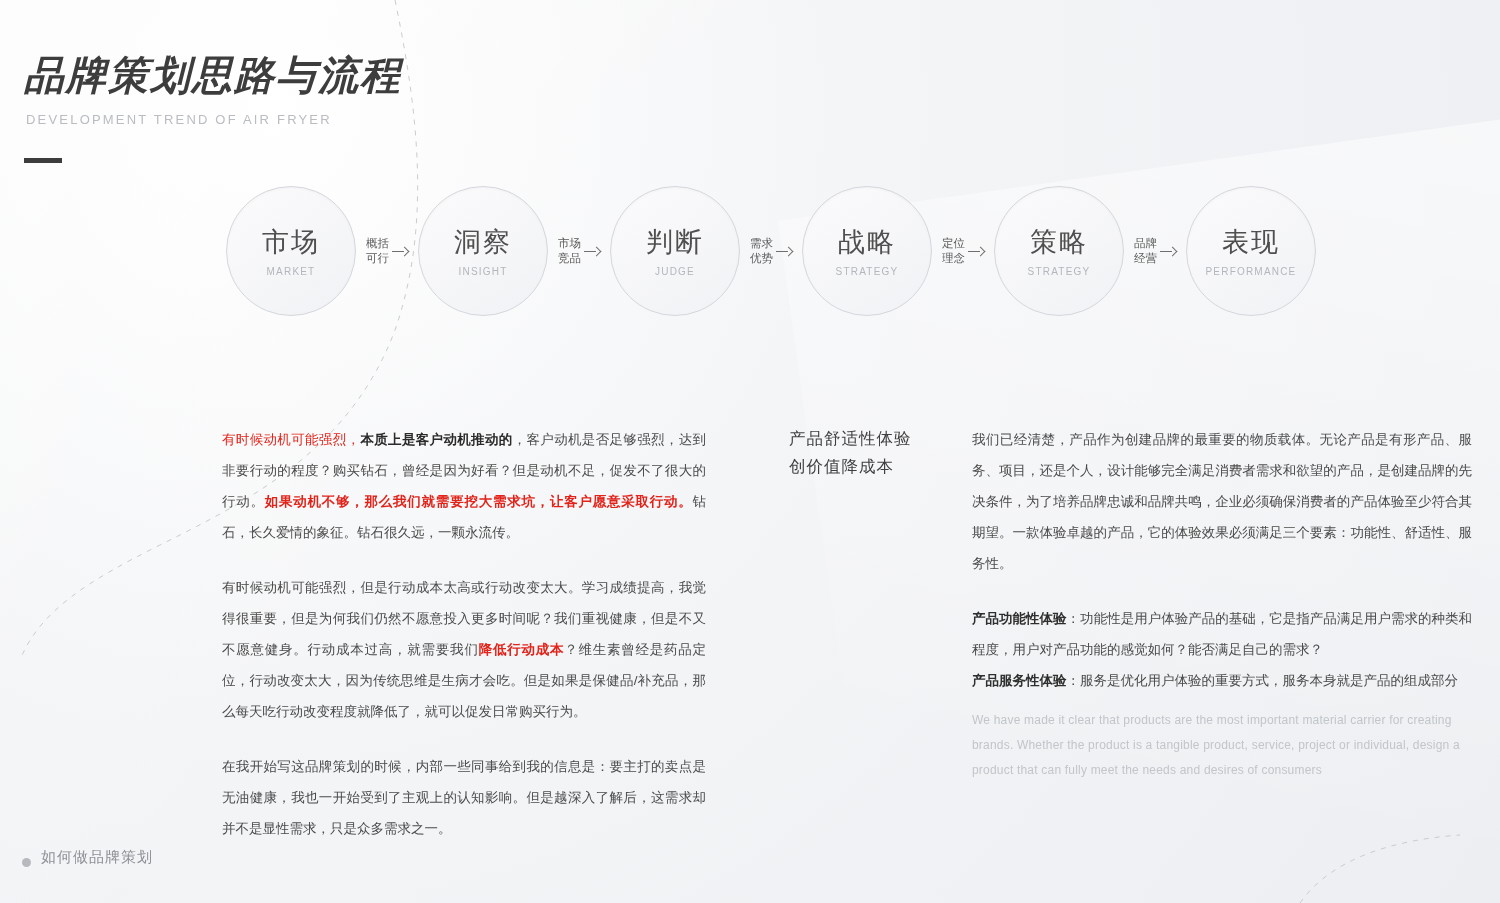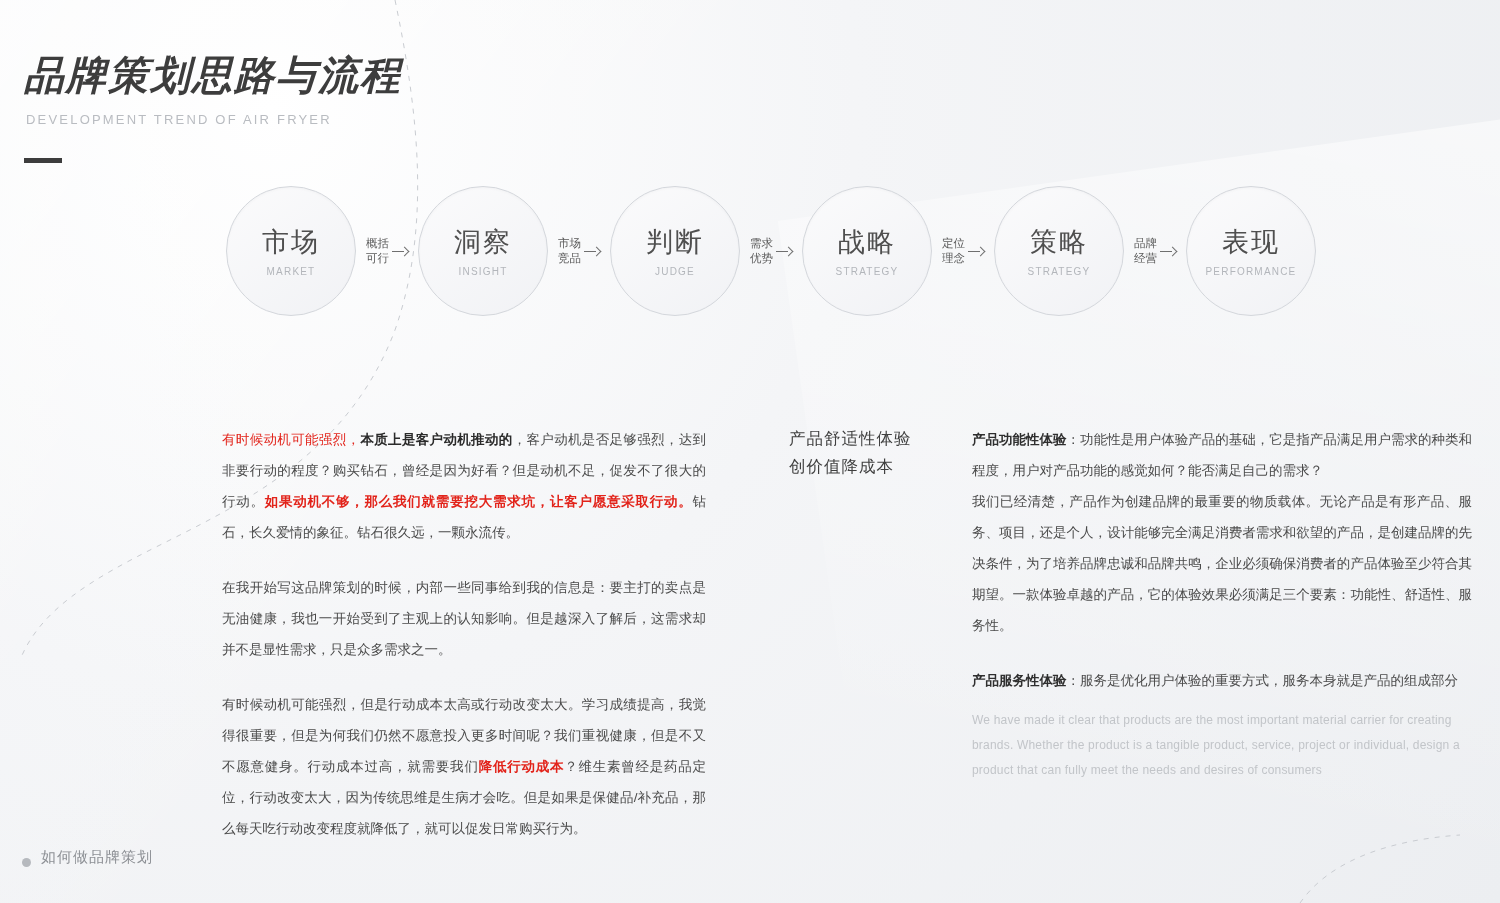--- a/index.html
+++ b/index.html
@@ -343,32 +343,32 @@
     <div class="node">
       <div class="node-cn">表现</div>
       <div class="node-en">PERFORMANCE</div>
     </div>
 
   </div>
 
 
   <div class="col-left-body">
     <p class="para"><span class="red">有时候动机可能强烈，</span><span class="dark-b">本质上是客户动机推动的</span><span>，客户动机是否足够强烈，达到非要行动的程度？购买钻石，曾经是因为好看？但是动机不足，促发不了很大的行动。</span><span class="red-b">如果动机不够，那么我们就需要挖大需求坑，让客户愿意采取行动。</span><span>钻石，长久爱情的象征。钻石很久远，一颗永流传。</span></p>
+    <p class="para"><span>有时候动机可能强烈，但是行动成本太高或行动改变太大。学习成绩提高，我觉得很重要，但是为何我们仍然不愿意投入更多时间呢？我们重视健康，但是不又不愿意健身。行动成本过高，就需要我们</span><span class="red-b">降低行动成本</span><span>？维生素曾经是药品定位，行动改变太大，因为传统思维是生病才会吃。但是如果是保健品/补充品，那么每天吃行动改变程度就降低了，就可以促发日常购买行为。</span></p>
     <p class="para">在我开始写这品牌策划的时候，内部一些同事给到我的信息是：要主打的卖点是无油健康，我也一开始受到了主观上的认知影响。但是越深入了解后，这需求却并不是显性需求，只是众多需求之一。</p>
-    <p class="para"><span>有时候动机可能强烈，但是行动成本太高或行动改变太大。学习成绩提高，我觉得很重要，但是为何我们仍然不愿意投入更多时间呢？我们重视健康，但是不又不愿意健身。行动成本过高，就需要我们</span><span class="red-b">降低行动成本</span><span>？维生素曾经是药品定位，行动改变太大，因为传统思维是生病才会吃。但是如果是保健品/补充品，那么每天吃行动改变程度就降低了，就可以促发日常购买行为。</span></p>
   </div>
 
   <div class="col-right-head">
     <div>产品舒适性体验</div>
     <div>创价值降成本</div>
   </div>
 
   <div class="col-right-body">
+    <p class="para">我们已经清楚，产品作为创建品牌的最重要的物质载体。无论产品是有形产品、服务、项目，还是个人，设计能够完全满足消费者需求和欲望的产品，是创建品牌的先决条件，为了培养品牌忠诚和品牌共鸣，企业必须确保消费者的产品体验至少符合其期望。一款体验卓越的产品，它的体验效果必须满足三个要素：功能性、舒适性、服务性。</p>
     <p class="para" style="margin-bottom:0"><span class="lbl">产品功能性体验</span><span>：功能性是用户体验产品的基础，它是指产品满足用户需求的种类和程度，用户对产品功能的感觉如何？能否满足自己的需求？</span></p>
-    <p class="para">我们已经清楚，产品作为创建品牌的最重要的物质载体。无论产品是有形产品、服务、项目，还是个人，设计能够完全满足消费者需求和欲望的产品，是创建品牌的先决条件，为了培养品牌忠诚和品牌共鸣，企业必须确保消费者的产品体验至少符合其期望。一款体验卓越的产品，它的体验效果必须满足三个要素：功能性、舒适性、服务性。</p>
     <p class="para" style="margin-bottom:0"><span class="lbl">产品服务性体验</span><span>：服务是优化用户体验的重要方式，服务本身就是产品的组成部分</span></p>
   </div>
 
   <div class="en-note">We have made it clear that products are the most important material carrier for creating brands. Whether the product is a tangible product, service, project or individual, design a product that can fully meet the needs and desires of consumers</div>
 
   <div class="footer">
     <span class="footer-dot"></span>
     <span>如何做品牌策划</span>
   </div>
 

